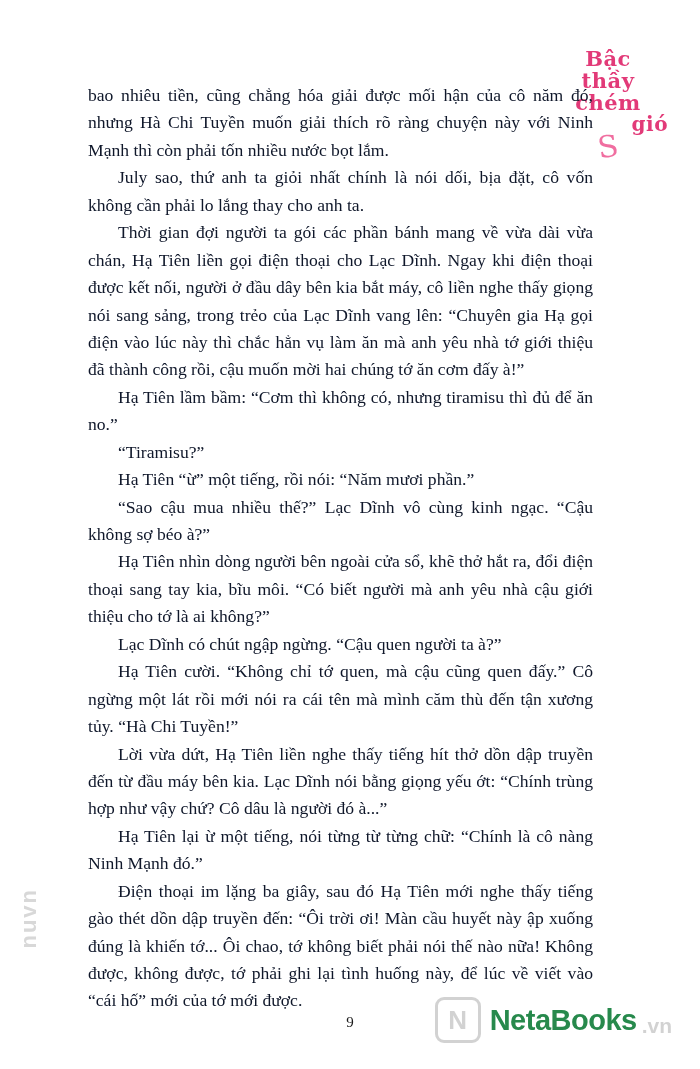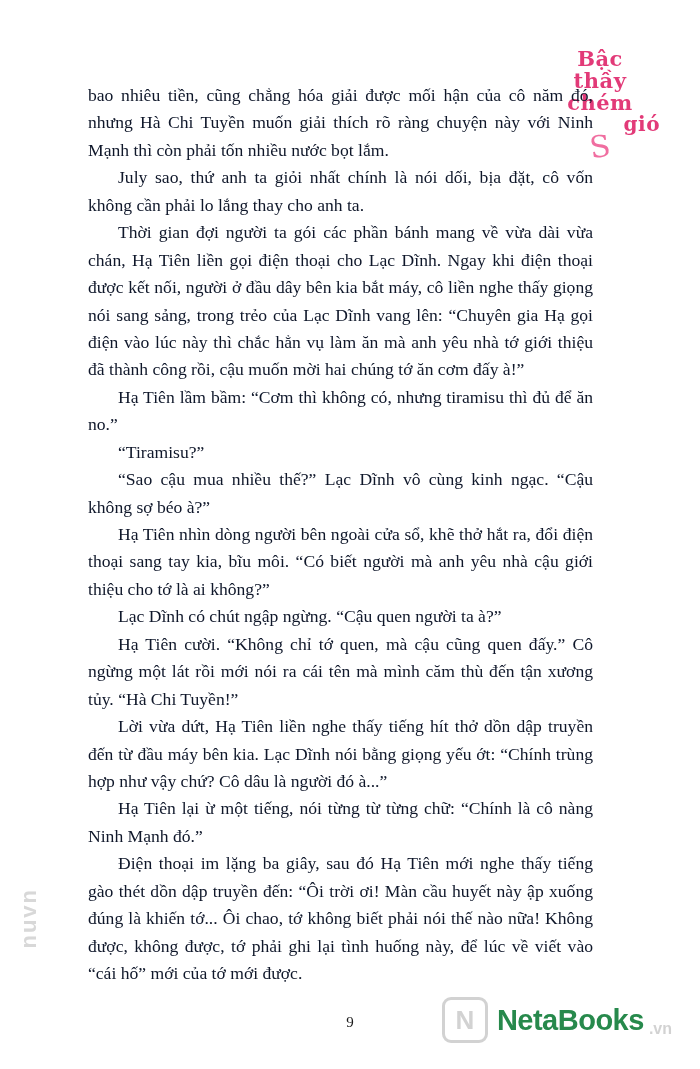--- a/index.html
+++ b/index.html
@@ -17,21 +17,21 @@
 
   .page {
     position: absolute;
     inset: 0;
   }
 
   
   .header-logo {
     position: absolute;
     top: 48px;
-    right: 40px;
+    right: 32px;
     width: 120px;
     text-align: center;
     color: #e23a78;
     line-height: 1.05;
     pointer-events: none;
   }
   .header-logo .line {
     font-family: "DejaVu Serif", serif;
     font-weight: bold;
     font-size: 21px;
@@ -122,21 +122,21 @@
   }
   .netabooks .wordmark {
     font-family: "Liberation Sans", sans-serif;
     font-size: 29px;
     font-weight: bold;
     color: #15803d;
     letter-spacing: -0.5px;
   }
   .netabooks .tld {
     font-family: "Liberation Sans", sans-serif;
-    font-size: 16px;
+    font-size: 21px;
     font-weight: bold;
     color: #cfcfcf;
     align-self: flex-end;
     margin-bottom: 5px;
     margin-left: -4px;
   }
 </style>
 </head>
 <body>
 
@@ -149,20 +149,21 @@
     <div class="line l4">gió</div>
     <div class="swash">S</div>
   </div>
 
   <div class="text-column">
     <p>bao nhiêu tiền, cũng chẳng hóa giải được mối hận của cô năm đó, nhưng Hà Chi Tuyền muốn giải thích rõ ràng chuyện này với Ninh Mạnh thì còn phải tốn nhiều nước bọt lắm.</p>
     <p class="indent">July sao, thứ anh ta giỏi nhất chính là nói dối, bịa đặt, cô vốn không cần phải lo lắng thay cho anh ta.</p>
     <p class="indent">Thời gian đợi người ta gói các phần bánh mang về vừa dài vừa chán, Hạ Tiên liền gọi điện thoại cho Lạc Dĩnh. Ngay khi điện thoại được kết nối, người ở đầu dây bên kia bắt máy, cô liền nghe thấy giọng nói sang sảng, trong trẻo của Lạc Dĩnh vang lên: “Chuyên gia Hạ gọi điện vào lúc này thì chắc hẳn vụ làm ăn mà anh yêu nhà tớ giới thiệu đã thành công rồi, cậu muốn mời hai chúng tớ ăn cơm đấy à!”</p>
     <p class="indent">Hạ Tiên lầm bầm: “Cơm thì không có, nhưng tiramisu thì đủ để ăn no.”</p>
     <p class="indent">“Tiramisu?”</p>
+    <p class="indent">Hạ Tiên “ừ” một tiếng, rồi nói: “Năm mươi phần.”</p>
     <p class="indent">“Sao cậu mua nhiều thế?” Lạc Dĩnh vô cùng kinh ngạc. “Cậu không sợ béo à?”</p>
     <p class="indent">Hạ Tiên nhìn dòng người bên ngoài cửa sổ, khẽ thở hắt ra, đổi điện thoại sang tay kia, bĩu môi. “Có biết người mà anh yêu nhà cậu giới thiệu cho tớ là ai không?”</p>
     <p class="indent">Lạc Dĩnh có chút ngập ngừng. “Cậu quen người ta à?”</p>
     <p class="indent">Hạ Tiên cười. “Không chỉ tớ quen, mà cậu cũng quen đấy.” Cô ngừng một lát rồi mới nói ra cái tên mà mình căm thù đến tận xương tủy. “Hà Chi Tuyền!”</p>
     <p class="indent">Lời vừa dứt, Hạ Tiên liền nghe thấy tiếng hít thở dồn dập truyền đến từ đầu máy bên kia. Lạc Dĩnh nói bằng giọng yếu ớt: “Chính trùng hợp như vậy chứ? Cô dâu là người đó à...”</p>
     <p class="indent">Hạ Tiên lại ừ một tiếng, nói từng từ từng chữ: “Chính là cô nàng Ninh Mạnh đó.”</p>
     <p class="indent">Điện thoại im lặng ba giây, sau đó Hạ Tiên mới nghe thấy tiếng gào thét dồn dập truyền đến: “Ôi trời ơi! Màn cầu huyết này ập xuống đúng là khiến tớ... Ôi chao, tớ không biết phải nói thế nào nữa! Không được, không được, tớ phải ghi lại tình huống này, để lúc về viết vào “cái hố” mới của tớ mới được.</p>
   </div>
 
   <div class="page-number">9</div>

